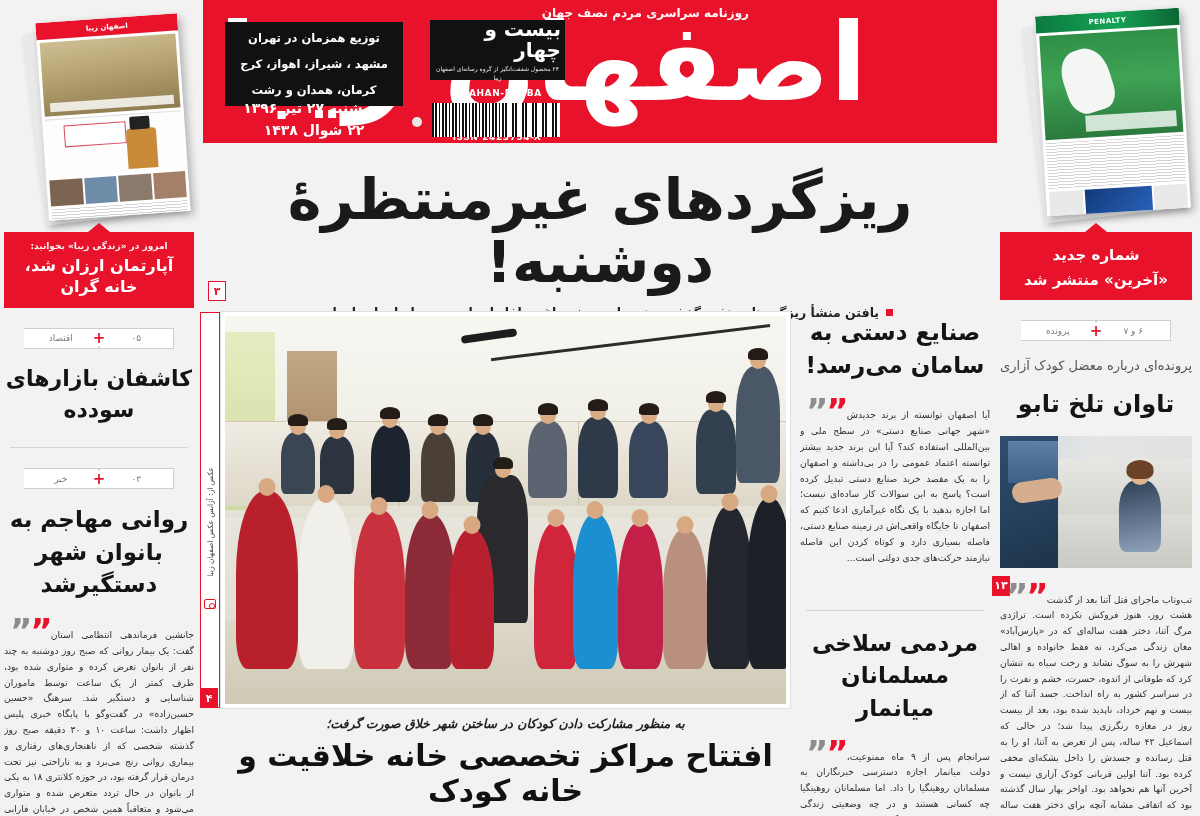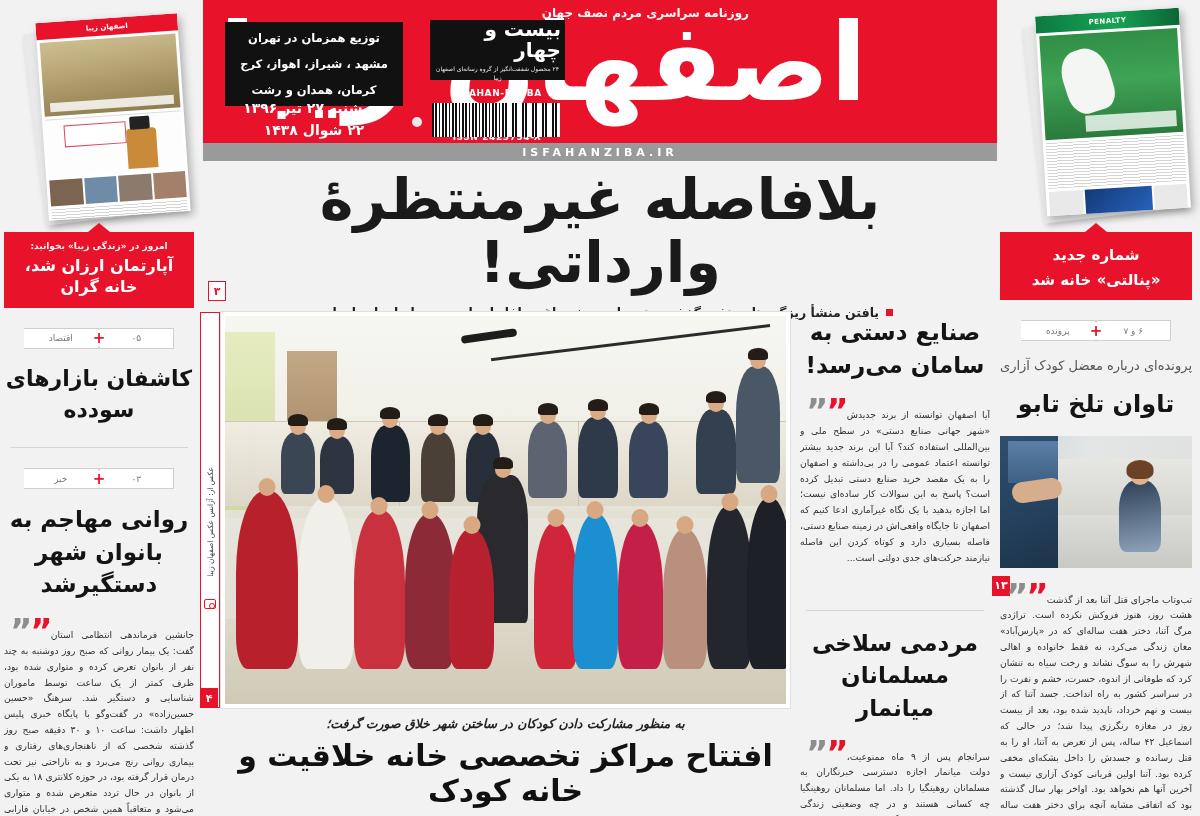--- a/index.html
+++ b/index.html
@@ -495,24 +495,23 @@
 
     <div class="date-lines">
       <div>سه‌شنبه ۲۷ تیر ۱۳۹۶</div>
       <div>۲۲ شوال ۱۴۳۸</div>
       <div>سال سیزدهم | شماره ۲۹۷۶</div>
       <div>۲۴ صفحه ، قیمت: ۱۰۰۰ تومان</div>
 
     </div>
   </div>
 
-  <div class="url-bar">ISFAHANZIBA.IR</div>
 
   <div class="main-headline-wrap">
-    <div class="main-headline">بلافاصله غیرمنتظرهٔ وارداتی!</div>
+    <div class="main-headline">ریزگردهای غیرمنتظرهٔ دوشنبه!</div>
     <div class="main-sub-row">
       <span class="red-square"></span>
       <span>یافتن منشأ ریزگردهای هفته گذشته، همچنان سوژه داغ محافل اجرایی و رسانه‌ای استان است</span>
     </div>
   </div>
   <div class="page-badge" style="left:208px; top:281px;">۳</div>
 
   <div class="photo-credit">
     <span class="vtext">عکس از: آژانس عکس اصفهان زیبا</span>
     <span class="cam"></span>
@@ -613,21 +612,21 @@
       <span class="quote-mark"><span class="r">”</span><span class="g">”</span></span>
       <div class="body-text">سرانجام پس از ۹ ماه ممنوعیت، دولت میانمار اجازه دسترسی خبرنگاران به مسلمانان روهینگیا را داد. اما مسلمانان روهینگیا چه کسانی هستند و در چه وضعیتی زندگی می‌کنند؟ اقلیت روهینگیا مردمی مسلمان و هندوآریایی هستند که در ایالت راخین در غرب میانمار زندگی می‌کنند. سازمان ملل متحد و همچنین اغلب رسانه‌های بین‌المللی و سازمان‌های حقوق بشری...</div>
     </div>
 
   </div>
 
   <div class="col col-right">
 
     <div class="promo-flag">
       <div class="promo-title two">شماره جدید</div>
-      <div class="promo-title two">«پنالتی» خانه شد</div>
+      <div class="promo-title two">«آخرین» منتشر شد</div>
     </div>
 
     <div class="tag-row">
       <div class="tag-box">۶ و ۷</div>
       <div class="tag-box l">پرونده</div>
       <div class="tag-plus">+</div>
     </div>
 
     <div class="col-kicker">پرونده‌ای درباره معضل کودک آزاری</div>
 

